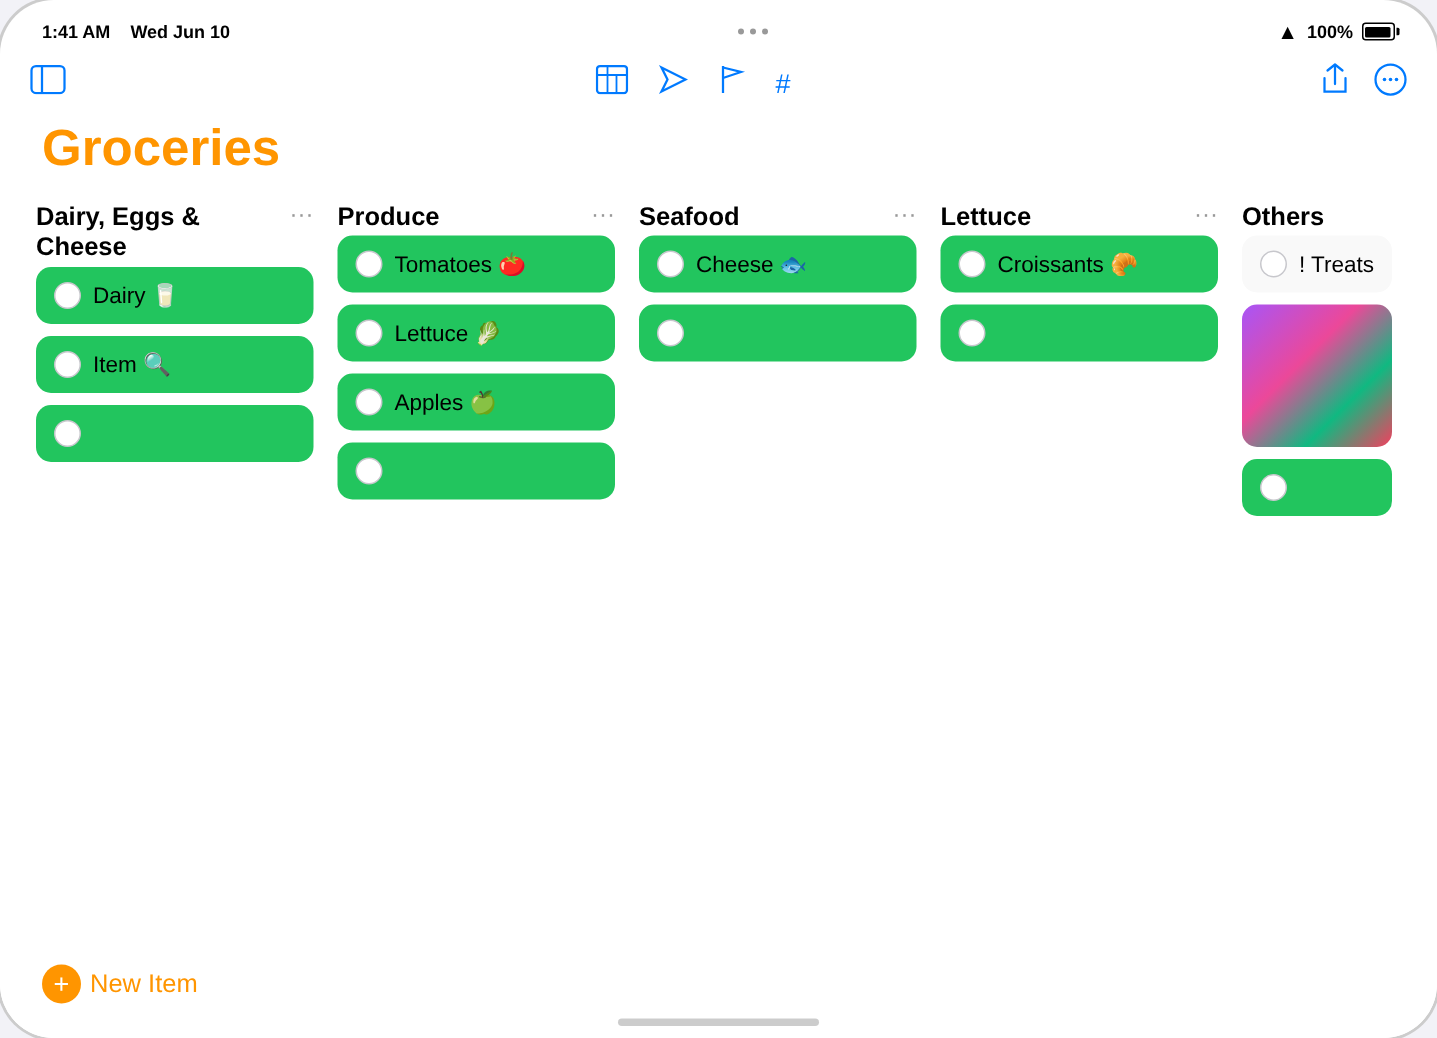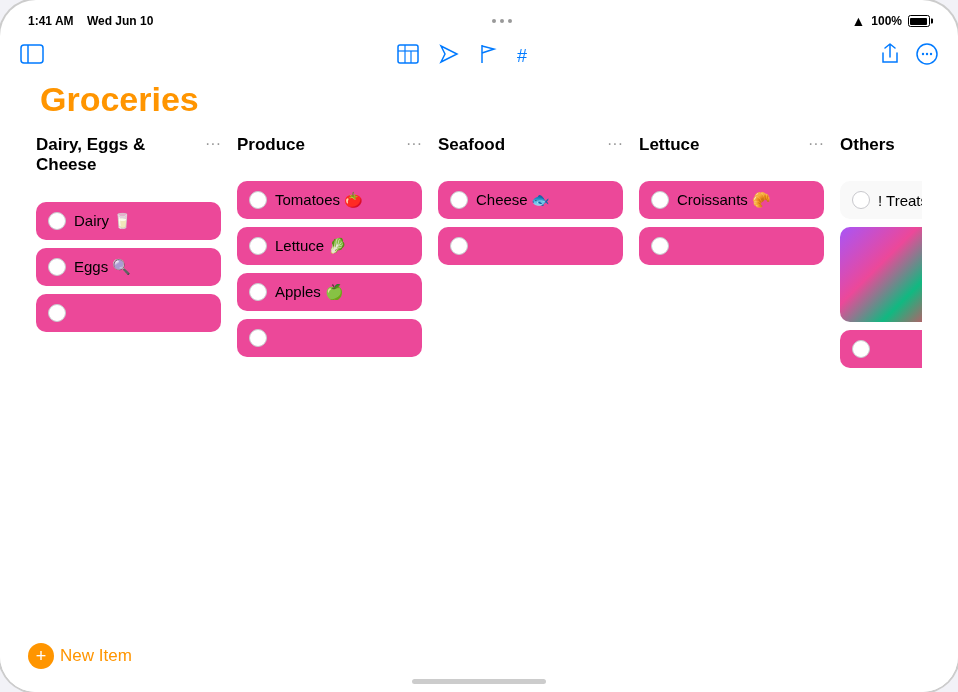--- a/index.html
+++ b/index.html
@@ -125,21 +125,21 @@
     }
 
     .toolbar-icon {
       font-size: 20px;
       color: #007aff;
       cursor: pointer;
     }
 
     
     .main-content {
-      padding: 0 36px;
+      padding: 0 24px;
       height: calc(692px - 80px - 60px);
       overflow: hidden;
     }
 
     .page-title {
       font-size: 34px;
       font-weight: 700;
       color: #ff9500;
       margin-bottom: 16px;
       padding-left: 4px;
@@ -154,41 +154,41 @@
 
     .column {
       flex: 0 0 auto;
       width: 185px;
     }
 
     .column-header {
       display: flex;
       justify-content: space-between;
       align-items: flex-start;
-      margin-bottom: 26px;
+      margin-bottom: 2px;
     }
 
     .column-title {
       font-size: 17px;
       font-weight: 700;
       color: #000;
       line-height: 1.2;
       flex: 1;
     }
 
     .column-more {
       color: #999;
       font-size: 16px;
       cursor: pointer;
       padding-left: 4px;
       white-space: nowrap;
     }
 
     .list-item {
-      background: #ec4899;
+      background: #22c55e;
       border-radius: 10px;
       padding: 10px 12px;
       margin-bottom: 8px;
       display: flex;
       align-items: center;
       gap: 8px;
       min-height: 38px;
     }
 
     .list-item.empty {
@@ -380,21 +380,21 @@
         <div class="column-header">
           <span class="column-title">Dairy, Eggs &amp; Cheese</span>
           <span class="column-more">···</span>
         </div>
         <div class="list-item">
           <div class="item-checkbox"></div>
           <span class="item-label">Dairy 🥛</span>
         </div>
         <div class="list-item">
           <div class="item-checkbox"></div>
-          <span class="item-label">Eggs 🔍</span>
+          <span class="item-label">Item 🔍</span>
         </div>
         <div class="list-item empty">
           <div class="item-checkbox"></div>
         </div>
       </div>
 
       <div class="column">
         <div class="column-header">
           <span class="column-title">Produce</span>
           <span class="column-more">···</span>

